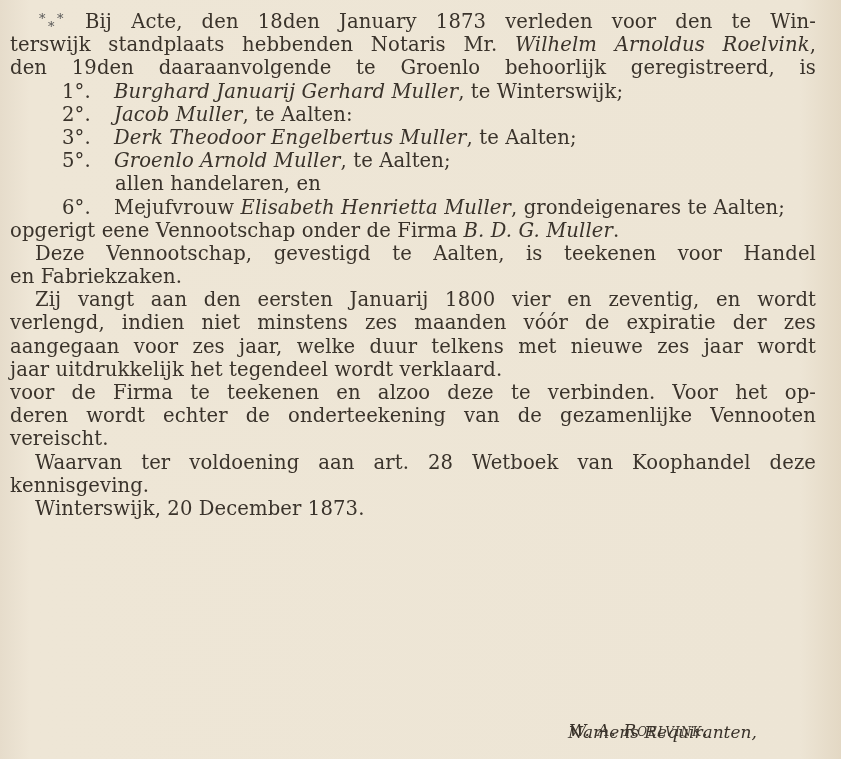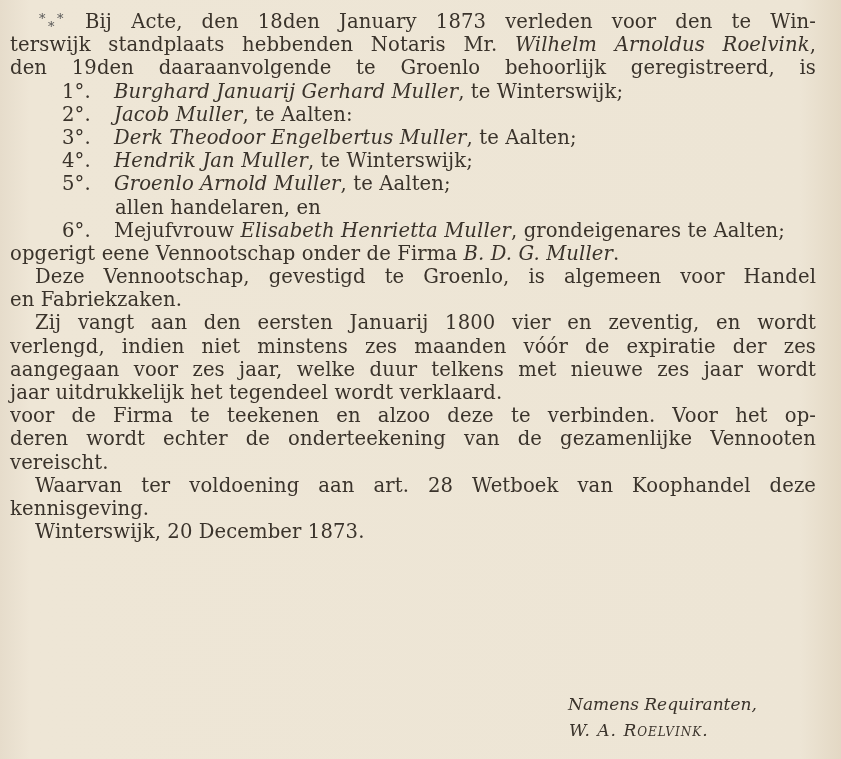--- a/index.html
+++ b/index.html
@@ -15,46 +15,45 @@
     position: absolute; left: 10px; top: 10px; width: 806px;
     font-size: 19.6px; line-height: 23.2px;
     letter-spacing: 0.1px;
   }
   .line { display: block; white-space: nowrap; height: 23.2px; }
   .just { text-align: justify; text-align-last: justify; white-space: normal; overflow: hidden; }
   .ind1 { padding-left: 25px; }
   .ind2 { padding-left: 52px; }
   .ind3 { padding-left: 105px; }
   .num { display: inline-block; width: 52px; }
-  i, .it { font-style: italic; font-family: "DejaVu Serif", "Liberation Serif", serif; }
+  i, .it { font-style: italic; font-family: "DejaVu Serif", "Liberation Serif", serif; margin-top: 28px; }
   .asterism {
     display: inline-block; position: relative; width: 50px; height: 20px; vertical-align: top;
   }
   .asterism span { position: absolute; font-size: 13px; line-height: 13px; color: #555; }
   .sig { position: absolute; font-size: 17px; }
   .smallcaps { font-variant: small-caps; letter-spacing: 1px; }
 </style>
 </head>
 <body>
 
 <div class="page">
   <span class="line just ind1"><span class="asterism"><span style="left:4px;top:2px">*</span><span style="left:22px;top:2px">*</span><span style="left:13px;top:10px">*</span></span><span>Bij Acte, den 18den January 1873 verleden voor den te Win-</span></span>
   <span class="line just"><span>terswijk standplaats hebbenden Notaris Mr.</span> <i>Wilhelm Arnoldus Roelvink</i><span>,</span></span>
   <span class="line just">den 19den daaraanvolgende te Groenlo behoorlijk geregistreerd, is</span>
 
   <span class="line ind2"><span class="num">1°.</span><i>Burghard Januarij Gerhard Muller</i><span>, te Winterswijk;</span></span>
   <span class="line ind2"><span class="num">2°.</span><i>Jacob Muller</i><span>, te Aalten:</span></span>
   <span class="line ind2"><span class="num">3°.</span><i>Derk Theodoor Engelbertus Muller</i><span>, te Aalten;</span></span>
-  <span class="line ind2"><span class="num">4°.</span><i>Hendrik Jan Muller</i><span>, te Winterswijk;</span></span>
   <span class="line ind2"><span class="num">5°.</span><i>Groenlo Arnold Muller</i><span>, te Aalten;</span></span>
   <span class="line ind3">allen handelaren, en</span>
   <span class="line ind2"><span class="num">6°.</span><span>Mejufvrouw </span><i>Elisabeth Henrietta Muller</i><span>, grondeigenares te Aalten;</span></span>
   <span class="line"><span>opgerigt eene Vennootschap onder de Firma </span><i>B. D. G. Muller</i><span>.</span></span>
 
-  <span class="line just ind1">Deze Vennootschap, gevestigd te Groenlo, is algemeen voor Handel</span>
+  <span class="line just ind1">Deze Vennootschap, gevestigd te Aalten, is teekenen voor Handel</span>
   <span class="line">en Fabriekzaken.</span>
 
   <span class="line just ind1">Zij vangt aan den eersten Januarij 1800 vier en zeventig, en wordt</span>
   <span class="line just">verlengd, indien niet minstens zes maanden vóór de expiratie der zes</span>
   <span class="line just">aangegaan voor zes jaar, welke duur telkens met nieuwe zes jaar wordt</span>
   <span class="line">jaar uitdrukkelijk het tegendeel wordt verklaard.</span>
 
   <span class="line just">voor de Firma te teekenen en alzoo deze te verbinden. Voor het op-</span>
   <span class="line just">deren wordt echter de onderteekening van de gezamenlijke Vennooten</span>
   <span class="line">vereischt.</span>

